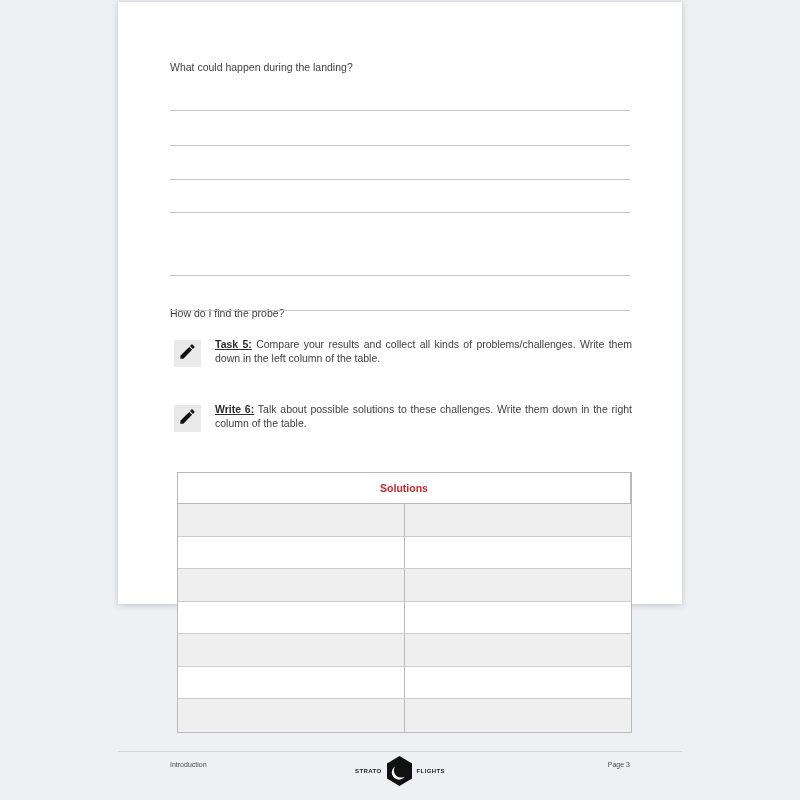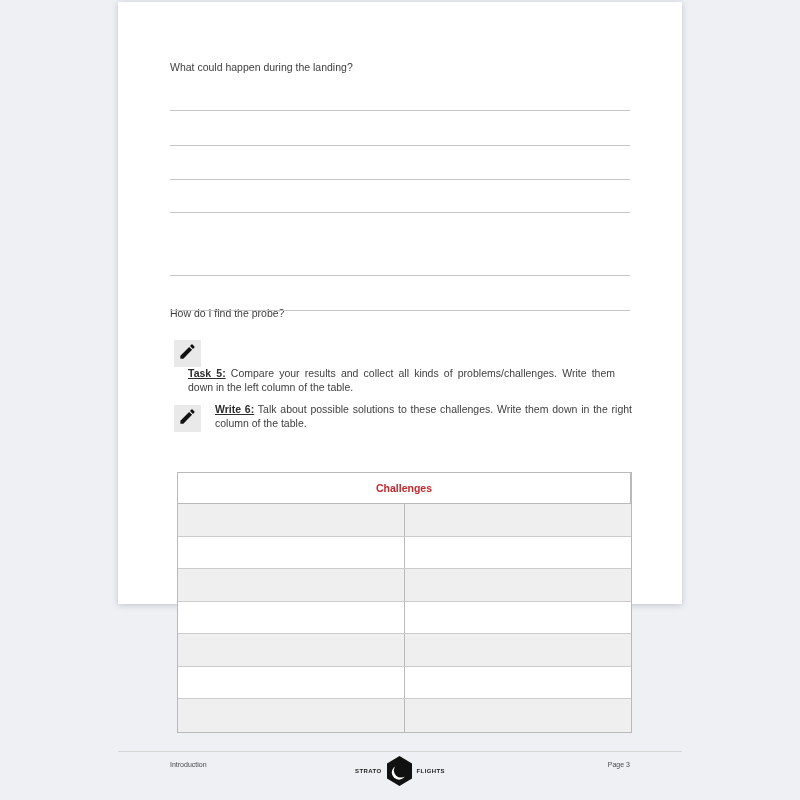--- a/index.html
+++ b/index.html
@@ -127,21 +127,21 @@
     <div class="wline" style="top:108px;"></div>
     <div class="wline" style="top:143px;"></div>
     <div class="wline" style="top:177px;"></div>
     <div class="wline" style="top:210px;"></div>
 
     <div class="qtext" style="top:256px;margin-top:48px;">How do I find the probe?</div>
 
     <div class="wline" style="top:273px;"></div>
     <div class="wline" style="top:308px;"></div>
 
-    <div class="task" style="top:336px;flex-direction:column;">
+    <div class="task" style="top:336px;">
       <div class="task-icon-box">
         <span>
           <svg viewBox="0 0 24 24">
               <path d="M3 17.25V21h3.75L17.81 9.94l-3.75-3.75L3 17.25zM20.71 7.04a1 1 0 0 0 0-1.41l-2.34-2.34a1 1 0 0 0-1.41 0l-1.83 1.83 3.75 3.75 1.83-1.83z"></path>
             </svg>
         </span>
       </div>
       <div class="task-text"><span class="task-label">Task 5:</span><span> Compare your results and collect all kinds of problems/challenges. Write them down in the left column of the table.</span></div>
     </div>
 
@@ -152,21 +152,21 @@
               <path d="M3 17.25V21h3.75L17.81 9.94l-3.75-3.75L3 17.25zM20.71 7.04a1 1 0 0 0 0-1.41l-2.34-2.34a1 1 0 0 0-1.41 0l-1.83 1.83 3.75 3.75 1.83-1.83z"></path>
             </svg>
         </span>
       </div>
       <div class="task-text"><span class="task-label">Write 6:</span><span> Talk about possible solutions to these challenges. Write them down in the right column of the table.</span></div>
     </div>
 
     <div class="wtable">
       <div class="trow thead-row">
         <div class="tcell">
-          <span class="th-label" style="color: rgb(194, 40, 46);">Challenges</span>
+          <span class="th-label" style="color: rgb(194, 40, 46);">Solutions</span>
         </div>
       </div>
       <div class="tbody">
         <div class="trow">
             <div class="tcell"></div>
             <div class="tcell"></div>
           </div>
         <div class="trow">
             <div class="tcell"></div>
             <div class="tcell"></div>

